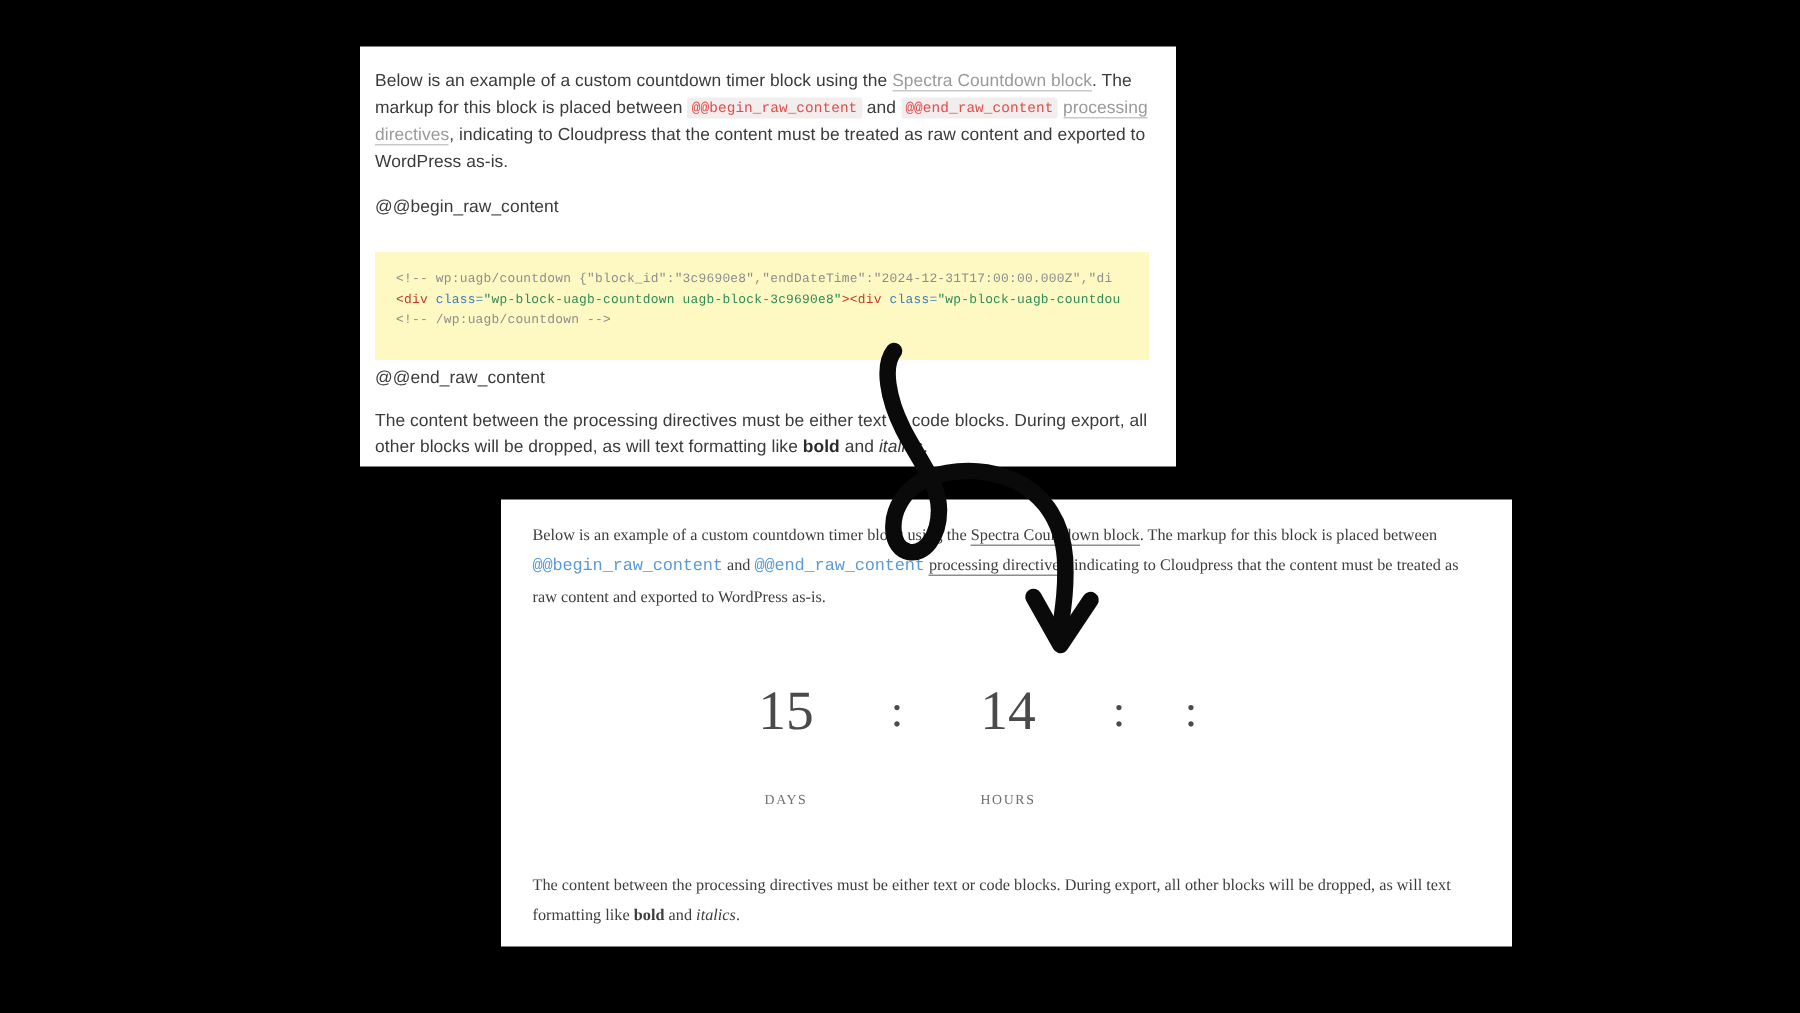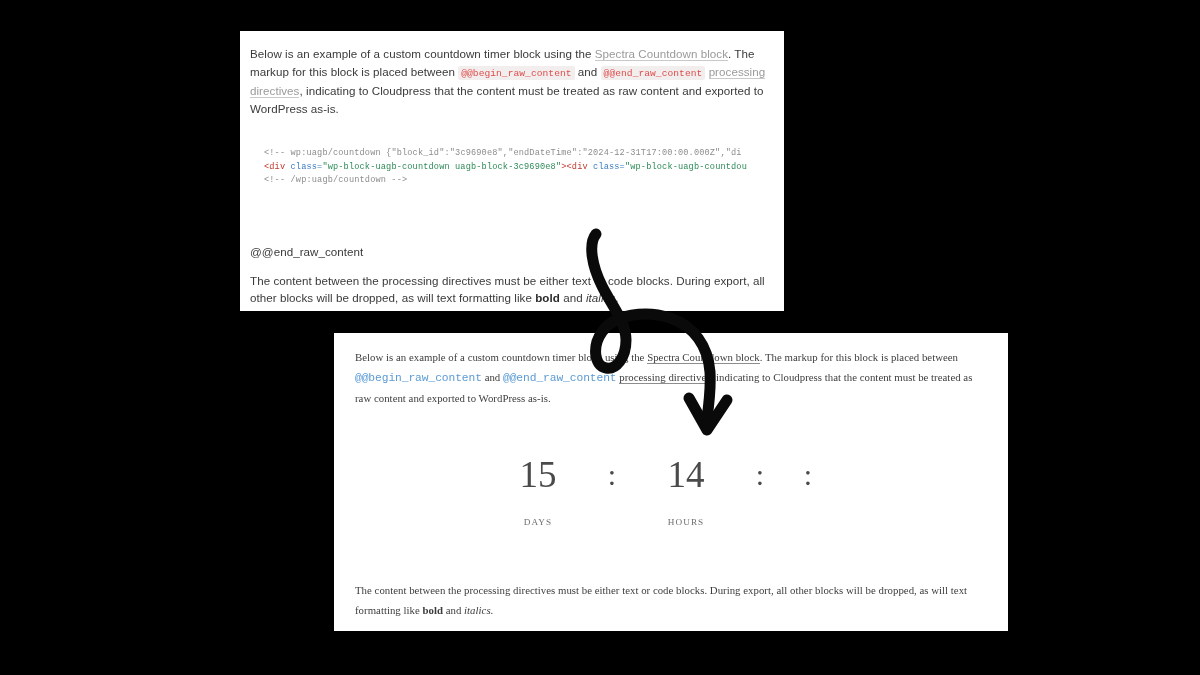--- a/index.html
+++ b/index.html
@@ -52,24 +52,24 @@
     padding: 1.5px 3px;
     border-radius: 2px;
     white-space: nowrap;
   }
   .ed-bold { font-weight: bold; color: #2b2b2b; }
   .ed-italic { font-style: italic; }
 
   .code-block {
     position: absolute;
     left: 250px;
-    top: 135px;
+    top: 168px;
     width: 516px;
     height: 72px;
-    background: #ffffff;
+    background: #fef9c3;
     overflow: hidden;
     box-sizing: border-box;
     padding: 12px 0 0 14px;
   }
   .code-line {
     font-family: "Liberation Mono", monospace;
     font-size: 8.6px;
     line-height: 13.5px;
     white-space: pre;
     letter-spacing: 0.15px;
@@ -116,21 +116,21 @@
     font-size: 11.3px;
     color: #5b9bd5;
     letter-spacing: -0.1px;
   }
   .wp-bold { font-weight: bold; }
   .wp-italic { font-style: italic; }
 
   
   .countdown {
     position: absolute;
-    left: 348px;
+    left: 334px;
     top: 452px;
     width: 624px;
     display: flex;
     align-items: flex-start;
     justify-content: center;
   }
   .cd-unit {
     width: 100px;
     text-align: center;
   }
@@ -139,21 +139,21 @@
     font-size: 37px;
     line-height: 46px;
     color: #4a4a4a;
     font-weight: normal;
   }
   .cd-label {
     font-family: "Liberation Serif", serif;
     font-size: 9.2px;
     letter-spacing: 1.1px;
     color: #6f6f6f;
-    margin-top: 19px;
+    margin-top: 30px;
   }
   .cd-sep {
     font-family: "Liberation Serif", serif;
     font-size: 30px;
     line-height: 46px;
     color: #4a4a4a;
     width: 48px;
     text-align: center;
   }
 

